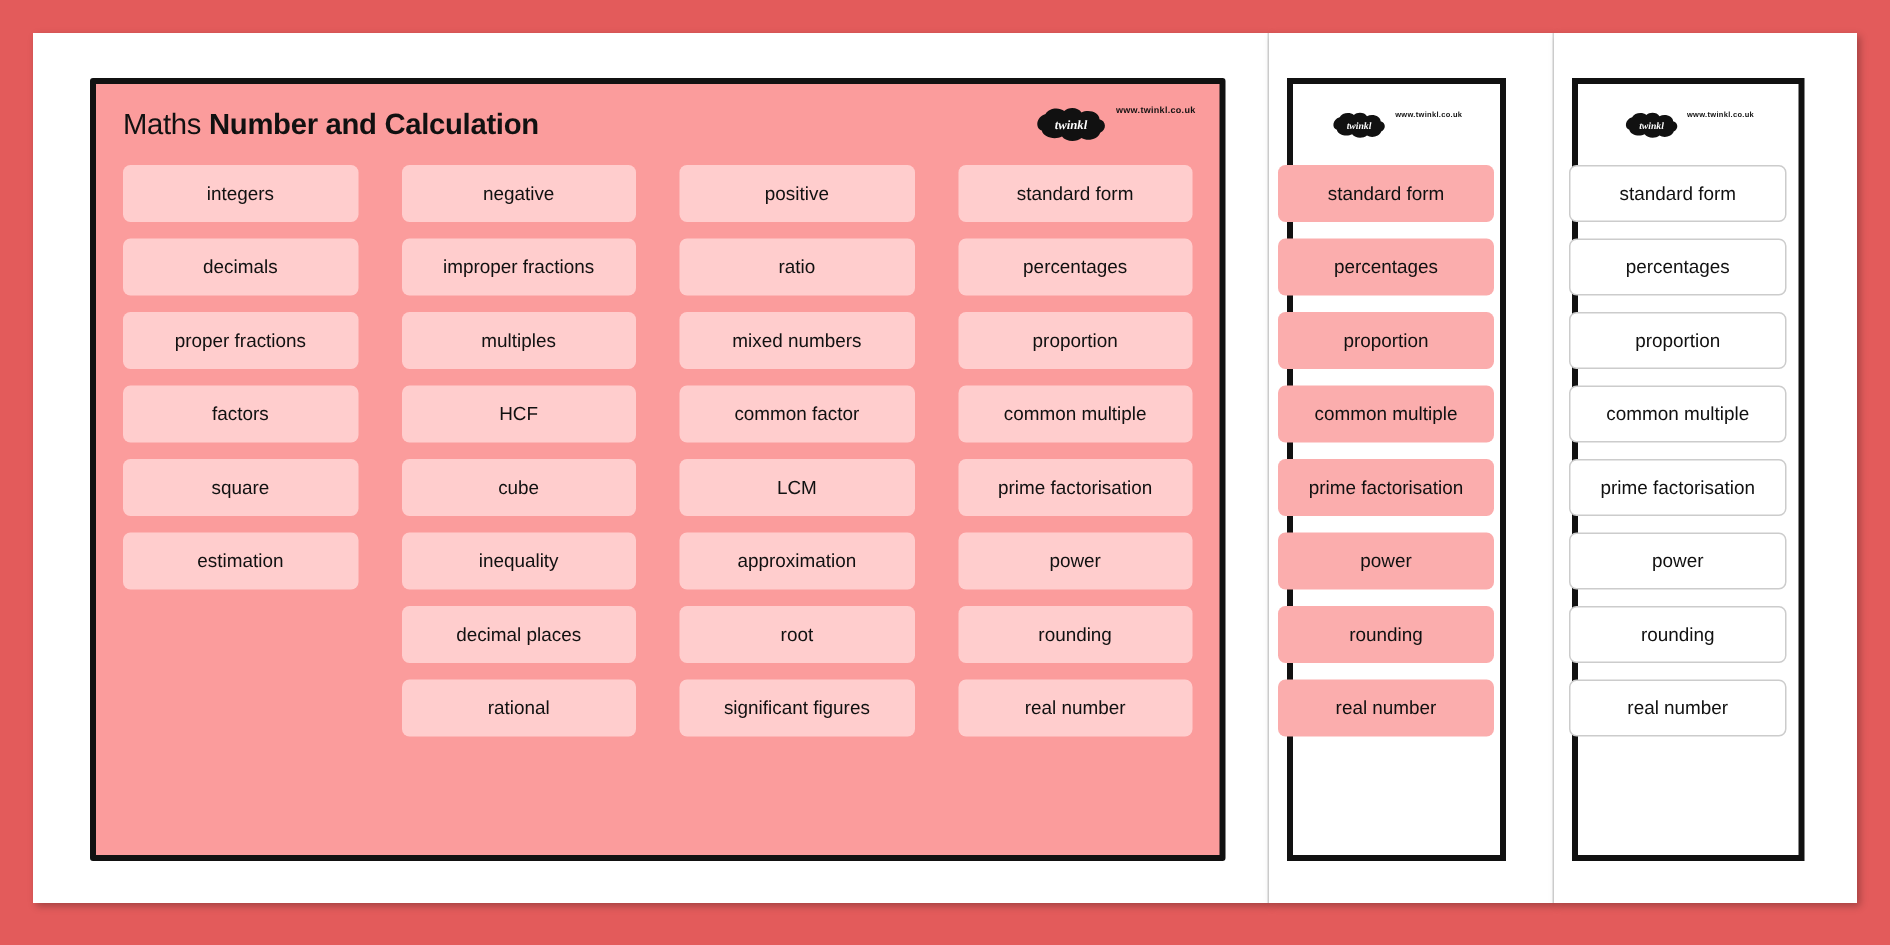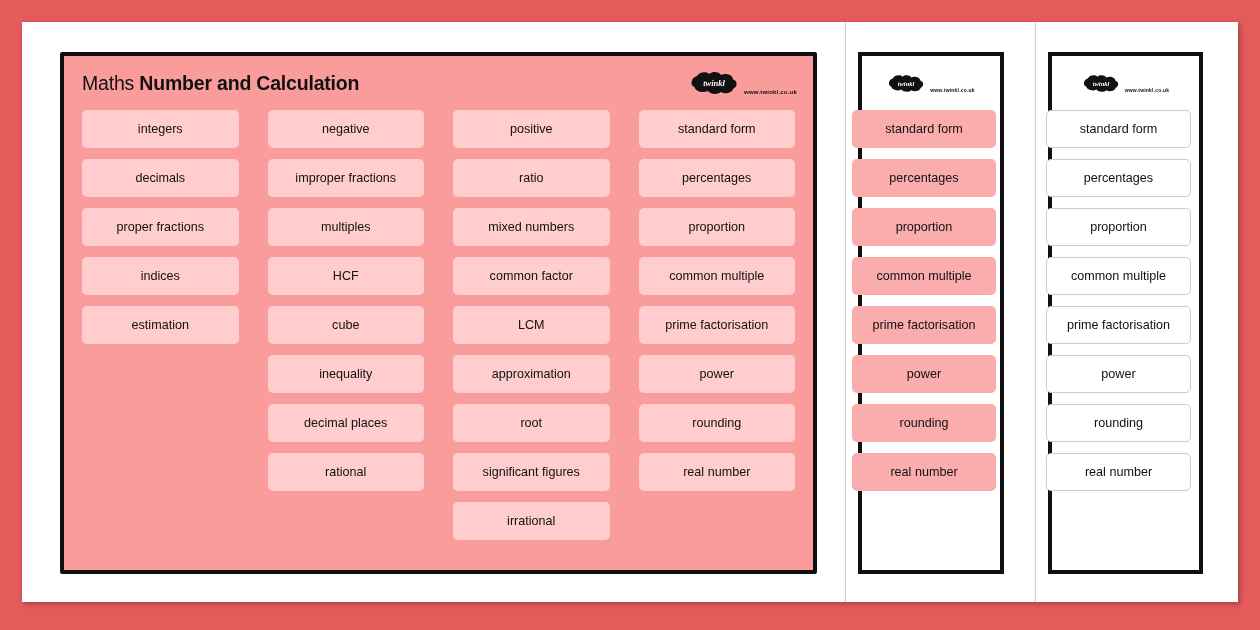--- a/index.html
+++ b/index.html
@@ -74,21 +74,21 @@
   .header-mini {
     height: 54px;
     display: flex;
     align-items: center;
     justify-content: center;
   }
 
   
   .logo {
     display: flex;
-    align-items: flex-end;
+    align-items: flex-start;
     gap: 5px;
     flex: none;
   }
   .logo-blob {
     position: relative;
     width: 50px;
     height: 24px;
     flex: none;
   }
   .logo-blob svg { display: block; width: 50px; height: 24px; }
@@ -180,21 +180,22 @@
         <span class="logo-url">www.twinkl.co.uk</span>
       </div>
     </div>
 
     <div class="grid">
 
       <div class="col">
         <div class="tile tile-pinklight">integers</div>
         <div class="tile tile-pinklight">decimals</div>
         <div class="tile tile-pinklight">proper fractions</div>
-        <div class="tile tile-pinklight">indices</div>
+        <div class="tile tile-pinklight">factors</div>
+        <div class="tile tile-pinklight">square</div>
         <div class="tile tile-pinklight">estimation</div>
       </div>
 
       <div class="col">
         <div class="tile tile-pinklight">negative</div>
         <div class="tile tile-pinklight">improper fractions</div>
         <div class="tile tile-pinklight">multiples</div>
         <div class="tile tile-pinklight">HCF</div>
         <div class="tile tile-pinklight">cube</div>
         <div class="tile tile-pinklight">inequality</div>
@@ -204,21 +205,20 @@
 
       <div class="col">
         <div class="tile tile-pinklight">positive</div>
         <div class="tile tile-pinklight">ratio</div>
         <div class="tile tile-pinklight">mixed numbers</div>
         <div class="tile tile-pinklight">common factor</div>
         <div class="tile tile-pinklight">LCM</div>
         <div class="tile tile-pinklight">approximation</div>
         <div class="tile tile-pinklight">root</div>
         <div class="tile tile-pinklight">significant figures</div>
-        <div class="tile tile-pinklight">irrational</div>
       </div>
 
       <div class="col">
         <div class="tile tile-pinklight">standard form</div>
         <div class="tile tile-pinklight">percentages</div>
         <div class="tile tile-pinklight">proportion</div>
         <div class="tile tile-pinklight">common multiple</div>
         <div class="tile tile-pinklight">prime factorisation</div>
         <div class="tile tile-pinklight">power</div>
         <div class="tile tile-pinklight">rounding</div>

